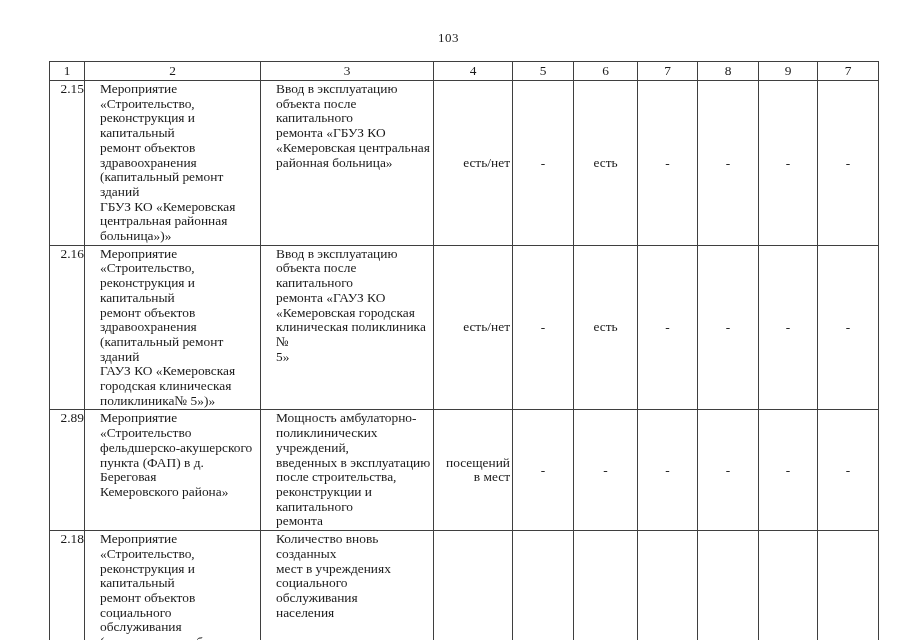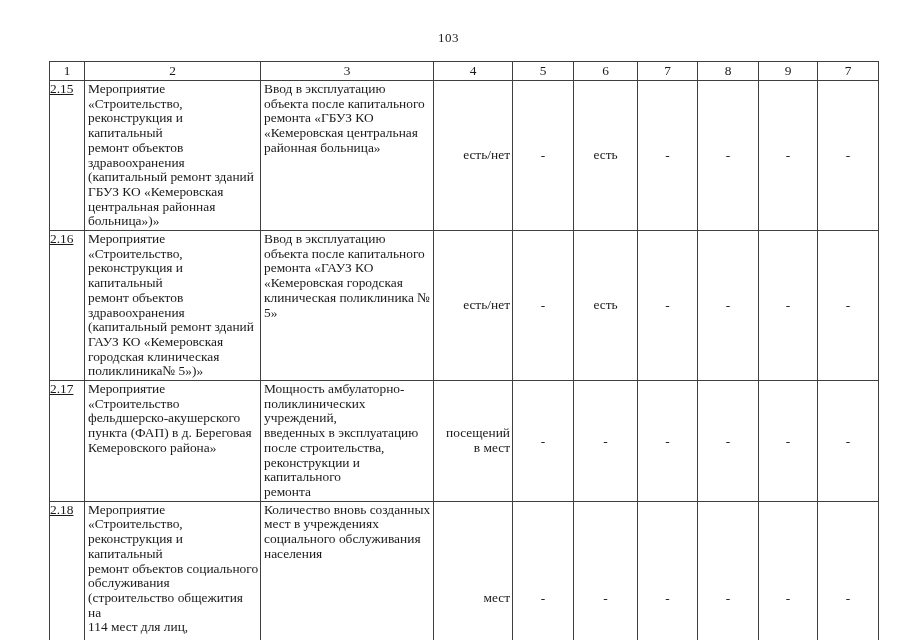--- a/index.html
+++ b/index.html
@@ -40,29 +40,28 @@
     font-weight: normal;
     overflow: hidden;
   }
   .doc-table thead th {
     height: 16px;
     text-align: center;
     vertical-align: middle;
     padding: 1px 0;
   }
   td.c-num {
-    text-align: left;
+    text-align: right;
     vertical-align: top;
     padding-top: 1px;
-    text-decoration: underline;
   }
   td.c-text {
     text-align: left;
     vertical-align: top;
-    padding: 1px 1px 1px 3px;
+    padding: 1px 1px 1px 15px;
     white-space: pre-line;
   }
   td.c-unit {
     text-align: right;
     vertical-align: middle;
     white-space: pre-line;
     padding: 0 2px;
   }
   td.c-val {
     text-align: center;
@@ -147,21 +146,21 @@
 5»</td>
       <td class="c-unit">есть/нет</td>
       <td class="c-val">-</td>
       <td class="c-val">есть</td>
       <td class="c-val">-</td>
       <td class="c-val">-</td>
       <td class="c-val">-</td>
       <td class="c-val">-</td>
     </tr>
     <tr class="r-2">
-      <td class="c-num">2.17</td>
+      <td class="c-num">2.89</td>
       <td class="c-text">Мероприятие «Строительство
 фельдшерско-акушерского
 пункта (ФАП) в д. Береговая
 Кемеровского района»</td>
       <td class="c-text">Мощность амбулаторно-
 поликлинических учреждений,
 введенных в эксплуатацию
 после строительства,
 реконструкции и капитального
 ремонта</td>

